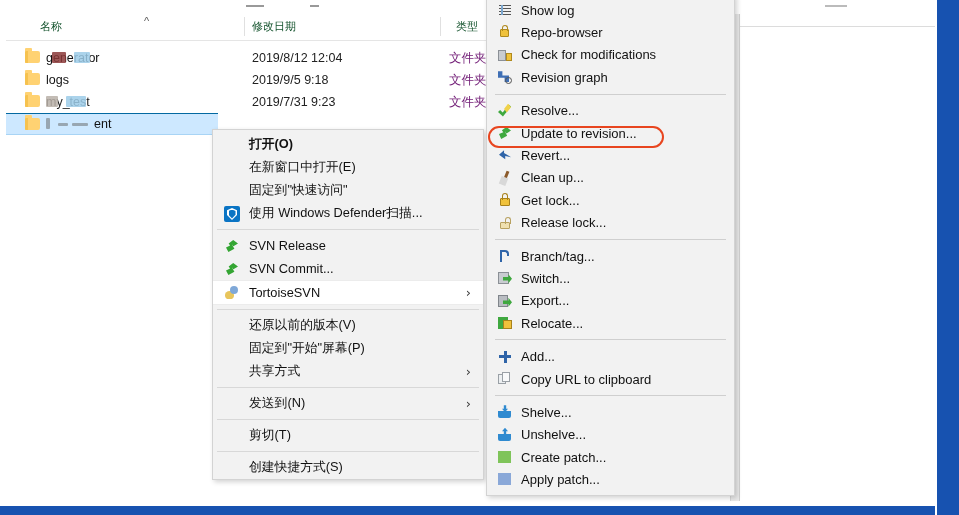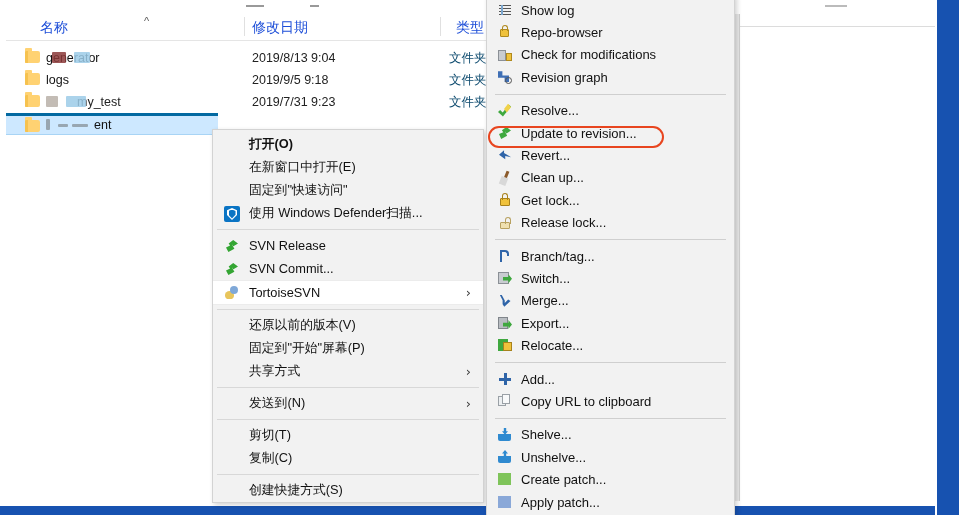--- a/index.html
+++ b/index.html
@@ -68,22 +68,22 @@
   
   .col-head {
     position: absolute;
     left: 0; top: 0; width: 724px; height: 26px;
     border-bottom: 1px solid #e5e5e5;
     background: #ffffff;
   }
   .col-head .ch {
     position: absolute;
     top: 5px;
-    font-size: 14px;
-    color: #1d4ed8;
+    font-size: 11px;
+    color: #14532d;
     white-space: nowrap;
   }
   .col-head .div {
     position: absolute;
     top: 3px; width: 1px; height: 19px;
     background: #e0e0e0;
   }
   .sort-caret {
     position: absolute;
     top: 2px; left: 138px;
@@ -92,21 +92,21 @@
   }
 
   
   .row {
     position: absolute;
     left: 0; width: 724px; height: 22px;
     display: flex; align-items: center;
   }
   .row.selected {
     background: #cde8ff;
-    border-top: 3px solid #0369a1;
+    border-top: 1px solid #0369a1;
     border-bottom: 1px solid #a8d4f5;
     box-sizing: border-box;
   }
   .folder-ico {
     position: absolute;
     left: 19px; top: 4px;
     width: 15px; height: 12px;
     background: #ffd272;
     border-radius: 1px 2px 2px 1px;
   }
@@ -131,21 +131,21 @@
     font-size: 12.5px; color: #111;
     white-space: nowrap;
   }
   .r-date {
     position: absolute; left: 246px;
     font-size: 12.5px; color: #222;
     white-space: nowrap;
   }
   .r-type {
     position: absolute; left: 443px;
-    font-size: 12.5px; color: #0c4a6e;
+    font-size: 12.5px; color: #701a75;
     white-space: nowrap;
   }
   .redact {
     display: inline-block;
     vertical-align: -1px;
     height: 11px;
     border-radius: 1px;
     opacity: .85;
   }
 
@@ -530,35 +530,35 @@
 
       <div class="row" style="top:33px;text-align:right;">
         <span class="folder-ico"></span>
         <span class="r-name">
           <span style="position:relative;">
             <span style="color:#111;">generator</span>
             <span class="redact" style="position:absolute;left:6px;top:1px;width:14px;background:#8b3a3a;"></span>
             <span class="redact" style="position:absolute;left:28px;top:1px;width:16px;background:#9ccbe8;"></span>
           </span>
         </span>
-        <span class="r-date">2019/8/13 9:04</span>
+        <span class="r-date">2019/8/12 12:04</span>
         <span class="r-type">文件夹</span>
       </div>
 
       <div class="row" style="top:55px;">
         <span class="folder-ico"></span>
         <span class="r-name">logs</span>
         <span class="r-date">2019/9/5 9:18</span>
         <span class="r-type">文件夹</span>
       </div>
 
       <div class="row" style="top:77px;">
         <span class="folder-ico"></span>
         <span class="r-name">
-          <span style="position:relative;padding-left:31px;">
+          <span style="position:relative;">
             <span style="color:#222;">my_test</span>
             <span class="redact" style="position:absolute;left:0px;top:1px;width:12px;background:#b9b0a8;"></span>
             <span class="redact" style="position:absolute;left:20px;top:1px;width:20px;background:#9ccbe8;"></span>
           </span>
         </span>
         <span class="r-date">2019/7/31 9:23</span>
         <span class="r-type">文件夹</span>
       </div>
 
       <div class="row selected" style="top:99px;width:212px;">
@@ -641,23 +641,20 @@
     <div class="mi">
       <span>发送到(N)</span>
       <span class="arrow">›</span>
     </div>
 
     <div class="sep"></div>
 
     <div class="mi">
       <span>剪切(T)</span>
     </div>
-    <div class="mi">
-      <span>复制(C)</span>
-    </div>
 
     <div class="sep"></div>
 
     <div class="mi">
       <span>创建快捷方式(S)</span>
     </div>
 
   </div>
 
   <div class="sub">
@@ -709,24 +706,20 @@
 
     <div class="mi">
       <span class="mi-ico g-branch"></span>
       <span>Branch/tag...</span>
     </div>
     <div class="mi">
       <span class="mi-ico g-switch"></span>
       <span>Switch...</span>
     </div>
     <div class="mi">
-      <span class="mi-ico g-merge"></span>
-      <span>Merge...</span>
-    </div>
-    <div class="mi">
       <span class="mi-ico g-export"></span>
       <span>Export...</span>
     </div>
     <div class="mi">
       <span class="mi-ico g-reloc"></span>
       <span>Relocate...</span>
     </div>
 
     <div class="sep"></div>
 

